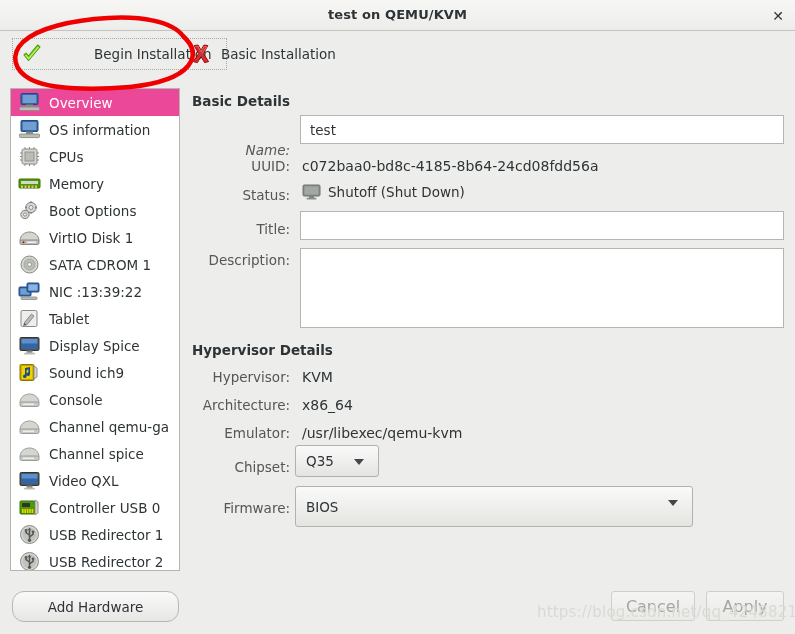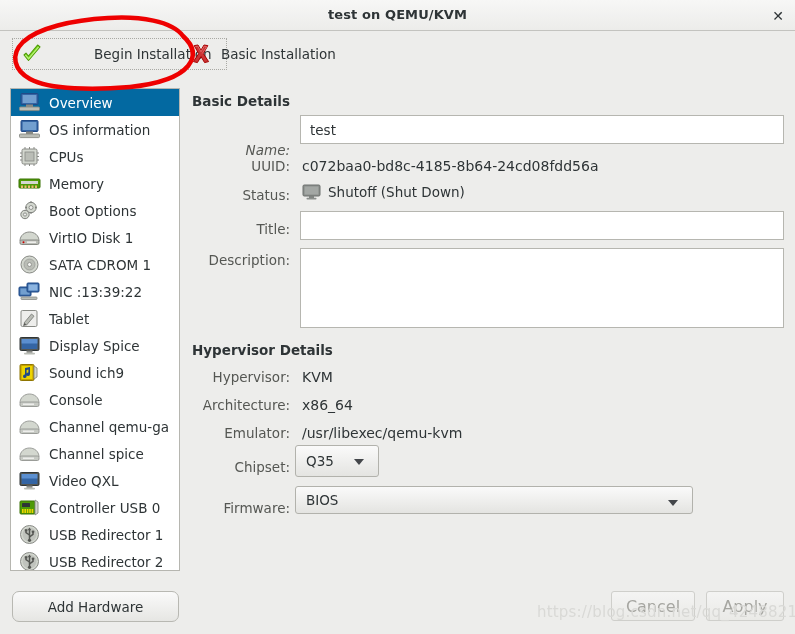--- a/index.html
+++ b/index.html
@@ -104,38 +104,38 @@
     display: flex;
     align-items: center;
     padding-left: 7px;
     box-sizing: border-box;
     cursor: pointer;
     font-size: 13.5px;
     color: #2e3436;
     white-space: nowrap;
   }
   .sb-item.selected {
-    background: #0369a1;
+    background: #ec4899;
     color: #ffffff;
   }
   .sb-ico {
     width: 23px; height: 21px;
     flex: none;
     margin-right: 8px;
     position: relative;
   }
   .sb-lbl { overflow: hidden; text-overflow: clip; }
 
   
   .add-hw {
     position: absolute;
     left: 12px; top: 591px;
     width: 167px; height: 31px;
     border: 1px solid #b8b8b2;
-    border-radius: 7px;
+    border-radius: 12px;
     background: linear-gradient(to bottom, #fafafa 0%, #e6e6e3 100%);
     font-size: 13.5px;
     color: #2e3436;
     display: flex;
     align-items: center;
     justify-content: center;
     box-sizing: border-box;
     cursor: pointer;
   }
 
@@ -531,21 +531,21 @@
     <div class="field-label" style="left:0px; top:339px; width:100px;">Emulator:</div>
     <div class="field-value" style="left:112px; top:339px;">/usr/libexec/qemu-kvm</div>
 
     <div class="field-label" style="left:8px; top:373px; width:92px;">Chipset:</div>
     <div class="combo" style="left:105px; top:359px; width:84px; height:32px;">
       <span>Q35</span>
       <span class="arrow" style="right:14px; top:13px;"></span>
     </div>
 
     <div class="field-label" style="left:8px; top:414px; width:92px;">Firmware:</div>
-    <div class="combo" style="left:105px; top:400px; width:398px; height:28px;">
+    <div class="combo" style="left:105px; top:400px; width:398px; height:41px;">
       <span>BIOS</span>
       <span class="arrow" style="right:14px; top:13px;"></span>
     </div>
   </div>
 
   <div class="btm-btn" style="left:611px; top:591px; width:84px;">
     <span>Cancel</span>
   </div>
   <div class="btm-btn" style="left:706px; top:591px; width:78px;">
     <span>Apply</span>

